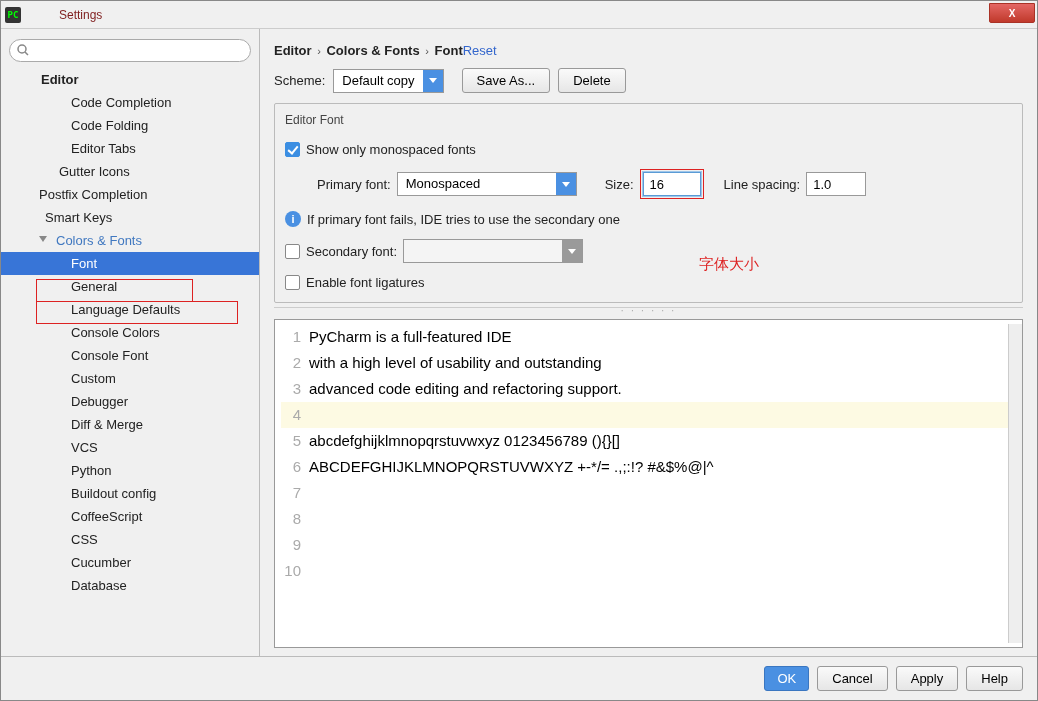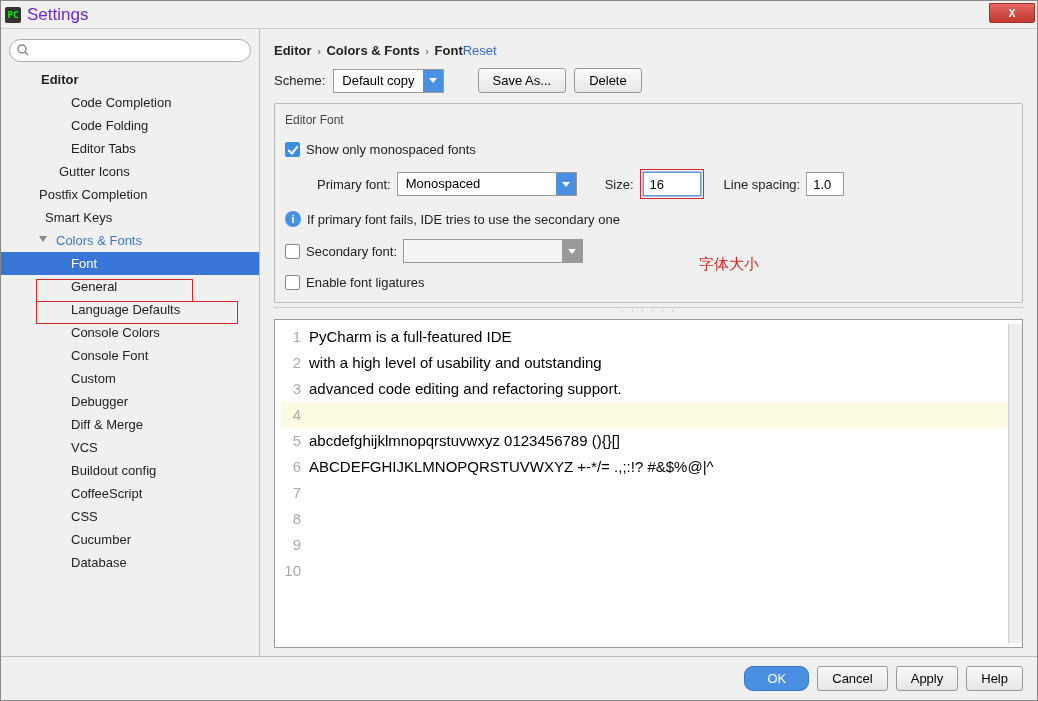--- a/index.html
+++ b/index.html
@@ -1,19 +1,19 @@
 <!DOCTYPE html>
 <html><head>
   <meta charset="utf-8">
   <style>
     * { box-sizing: border-box; margin: 0; padding: 0; font-family: "Segoe UI", Tahoma, sans-serif; }
     body { background: #fff; width: 1038px; height: 701px; position: relative; border: 1px solid #888; }
-    .titlebar { height: 28px; background: #f0f0f0; display: flex; align-items: center; padding: 0 4px; border-bottom: 1px solid #ccc; }
+    .titlebar { height: 28px; background: #f0f0f0; display: flex; align-items: center; padding: 0 4px; border-bottom: 1px solid #ccc; gap: 32px; }
     .titlebar-icon { width: 16px; height: 16px; background:#333; color:#0f0; font-size:9px; font-family:monospace; font-weight:bold; display:flex; align-items:center; justify-content:center; border-radius:2px; margin-right:6px; }
-    .titlebar-title { font-size: 17px; color:#6d28d9; }
+    .titlebar-title { font-size: 12px; color:#7f1d1d; }
     .window-close { position:absolute; right:2px; top:2px; width:46px; height:20px; background: linear-gradient(#e46764,#c0392b); border-radius: 0 0 2px 2px; display:flex; align-items:center; justify-content:center; color:#fff; font-size:10px; border:1px solid #a93226; font-weight:bold; }
     .dialog-body { display:flex; height: 627px; }
     .sidebar { width: 259px; border-right:1px solid #bbb; background:#f0f0f0; display:flex; flex-direction:column; }
     .search-wrap { padding: 10px 8px 6px 8px; }
     .search-box { position:relative; border:1px solid #aaa; border-radius:12px; height:23px; background:#fff; }
     .search-icon { position:absolute; left:6px; top:3px; }
     .tree { overflow-y:auto; flex:1; font-size:13px; color:#222; }
     .tree-item { padding: 4px 0 4px 40px; cursor:pointer; white-space:nowrap; }
     .tree-item.lvl2 { padding-left: 70px; }
     .tree-item.root { padding-left: 40px; font-weight:bold; }
@@ -49,21 +49,21 @@
     .annotation { position:absolute; left:698px; top:254px; color:#d22; font-size:15px; }
     .splitter { height:12px; margin:4px 14px 0 14px; display:flex; align-items:center; justify-content:center; cursor:ns-resize; border-top:1px solid #ccc; }
     .splitter .dots { color:#aaa; font-size:10px; letter-spacing:2px; margin-top:-6px; }
     .preview { margin: 0 14px 0 14px; background:#fff; border:1px solid #999; flex:1; overflow:auto; font-family: "Courier New", monospace; font-size:15px; line-height:26px; padding:4px 6px; position:relative; }
     .gutter { color:#aaa; width:20px; display:inline-block; text-align:right; margin-right:8px; user-select:none; }
     .code-line { white-space:pre; }
     .hl-line { background:#fdfae3; display:block; height:26px; }
     .yellow-sq { position:absolute; right:4px; top:4px; width:10px; height:10px; background:#f2c50d; border:1px solid #cc9a00; }
     .scrollbar-right { position:absolute; right:0; top:4px; bottom:4px; width:14px; background:#eee; border-left:1px solid #ccc; }
     .footer { height:44px; background:#f0f0f0; border-top:1px solid #bbb; display:flex; justify-content:flex-end; align-items:center; gap:8px; padding:0 14px; }
-    .btn.primary { background:#4a90e2; color:#fff; border-color:#3a76c0; padding:4px 22px;border-radius:9px; }
+    .btn.primary { background:#4a90e2; color:#fff; border-color:#3a76c0; padding:4px 12px; }
   </style>
 </head>
 <body>
 
 <div class="titlebar">
   <div class="titlebar-icon">PC</div>
   <div class="titlebar-title">Settings</div>
   <div class="window-close">X</div>
 </div>
 
@@ -88,20 +88,21 @@
       <div class="tree-item section" style="color:#4078c0"><span class="arrow"></span><span>Colors &amp; Fonts</span></div>
       <div class="tree-item lvl2 selected">Font</div>
       <div class="tree-item lvl2">General</div>
       <div class="tree-item lvl2">Language Defaults</div>
       <div class="tree-item lvl2">Console Colors</div>
       <div class="tree-item lvl2">Console Font</div>
       <div class="tree-item lvl2">Custom</div>
       <div class="tree-item lvl2">Debugger</div>
       <div class="tree-item lvl2">Diff &amp; Merge</div>
       <div class="tree-item lvl2">VCS</div>
+      <div class="tree-item lvl2">Python</div>
       <div class="tree-item lvl2">Buildout config</div>
       <div class="tree-item lvl2">CoffeeScript</div>
       <div class="tree-item lvl2">CSS</div>
       <div class="tree-item lvl2">Cucumber</div>
       <div class="tree-item lvl2">Database</div>
     </div>
   </div>
 
   <div class="main">
     <div class="crumbs">
@@ -110,42 +111,42 @@
       </div>
       <div class="reset-link">Reset</div>
     </div>
 
     <div class="scheme-row">
       <span class="lbl">Scheme:</span>
       <div class="combo">
         <span class="combo-text">Default copy</span>
         <span class="combo-btn"></span>
       </div>
-      <button class="btn" style="margin-left:26px">Save As...</button>
+      <button class="btn" style="margin-left:10px">Save As...</button>
       <button class="btn">Delete</button>
     </div>
 
     <div class="fieldset">
       <span class="fs-legend">Editor Font</span>
       <div class="row">
         <span class="chk checked"></span>
         <span class="lbl">Show only monospaced fonts</span>
       </div>
       <div class="row" style="padding-left:32px">
         <span class="lbl">Primary font:</span>
         <div class="wide-combo">
           <span class="combo-text">Monospaced</span>
           <span class="combo-btn"></span>
         </div>
         <span class="lbl" style="margin-left:22px">Size:</span>
         <span class="size-box-wrap">
           <input class="field" style="width: 58px; border-color: rgb(91, 155, 213); outline: rgb(159, 198, 234) solid 1px;" value="16">
         </span>
         <span class="lbl" style="margin-left:14px">Line spacing:</span>
-        <input class="field" style="width: 38px;" value="1.0">
+        <input class="field" style="width: 60px;" value="1.0">
       </div>
       <div class="row">
         <span class="info-icon">i</span>
         <span class="lbl">If primary font fails, IDE tries to use the secondary one</span>
       </div>
       <div class="row">
         <span class="chk"></span>
         <span class="lbl">Secondary font:</span>
         <div class="wide-combo" style="background:#f4f4f4">
           <span class="combo-text"></span>

